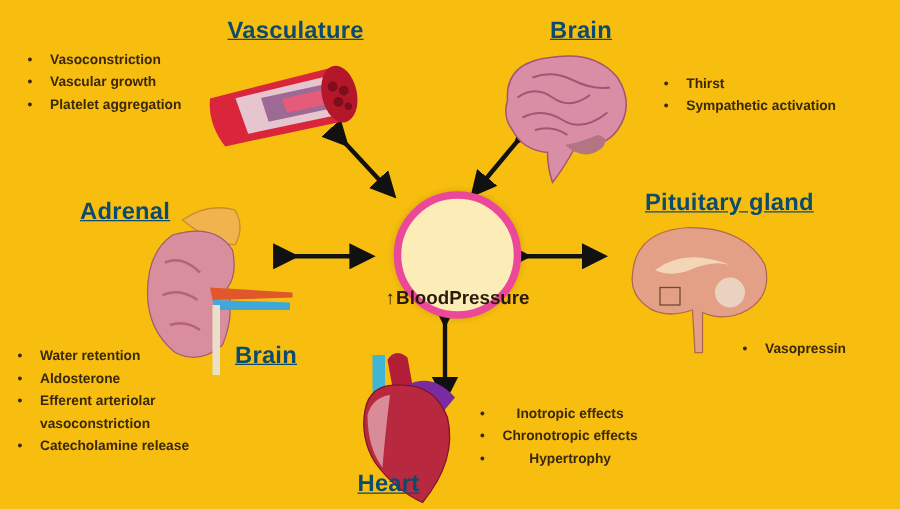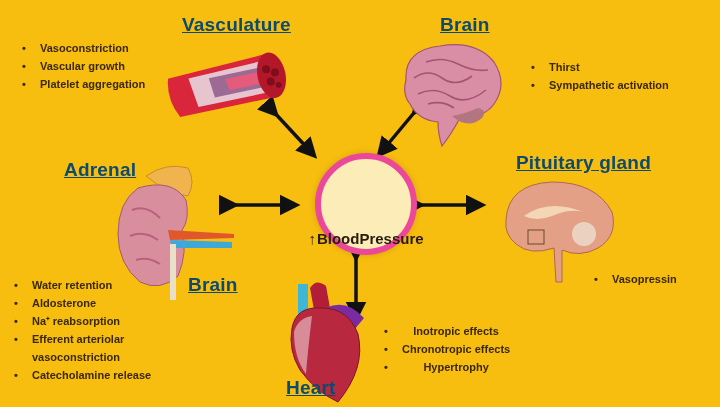--- a/index.html
+++ b/index.html
@@ -94,21 +94,20 @@
   <path d="M26,28 Q60,18 74,40 Q78,60 70,70 Q76,92 66,116 Q48,132 28,122 Q6,104 6,74 Q6,42 26,28 z" fill="#D98E9E" stroke="#A45A70"></path>
   <path d="M20,50 Q34,44 48,58 M18,76 Q32,70 46,80 M24,100 Q36,96 48,104" stroke="#B7627C" stroke-width="2" fill="none"></path>
   <path d="M56,70 L122,74 L122,78 L58,80 z" fill="#E0572B"></path>
   <path d="M58,80 L120,82 L120,88 L60,88 z" fill="#3EA8D8"></path>
   <rect x="58" y="84" width="6" height="56" fill="#E8E0C8"></rect>
 </svg>
 <div class="title" style="left:188px;top:274px;">Brain</div>
 <ul class="blist" style="left:10px;top:276px;">
   <li>Water retention</li>
   <li>Aldosterone</li>
-  <li>Na⁺ reabsorption</li>
   <li>Efferent arteriolar</li>
   <li class="cont">vasoconstriction</li>
   <li>Catecholamine release</li>
 </ul>
 
 <div class="title" style="left:500px;top:152px;margin-left:16px;">Pituitary gland</div>
 <svg class="organ" style="left:500px;top:176px;" width="120" height="110" viewBox="0 0 120 110">
   <path d="M6,44 Q8,8 52,6 Q96,6 112,36 Q118,60 98,72 Q80,82 62,74 L62,106 L56,106 L54,72 Q30,80 16,68 Q4,58 6,44 z" fill="#E3A086" stroke="#B0674D"></path>
   <path d="M24,40 Q48,22 84,36 Q70,32 52,40 Q36,46 24,40 z" fill="#F2D6B6"></path>
   <circle cx="84" cy="58" r="12" fill="#EBD2C0"></circle>

